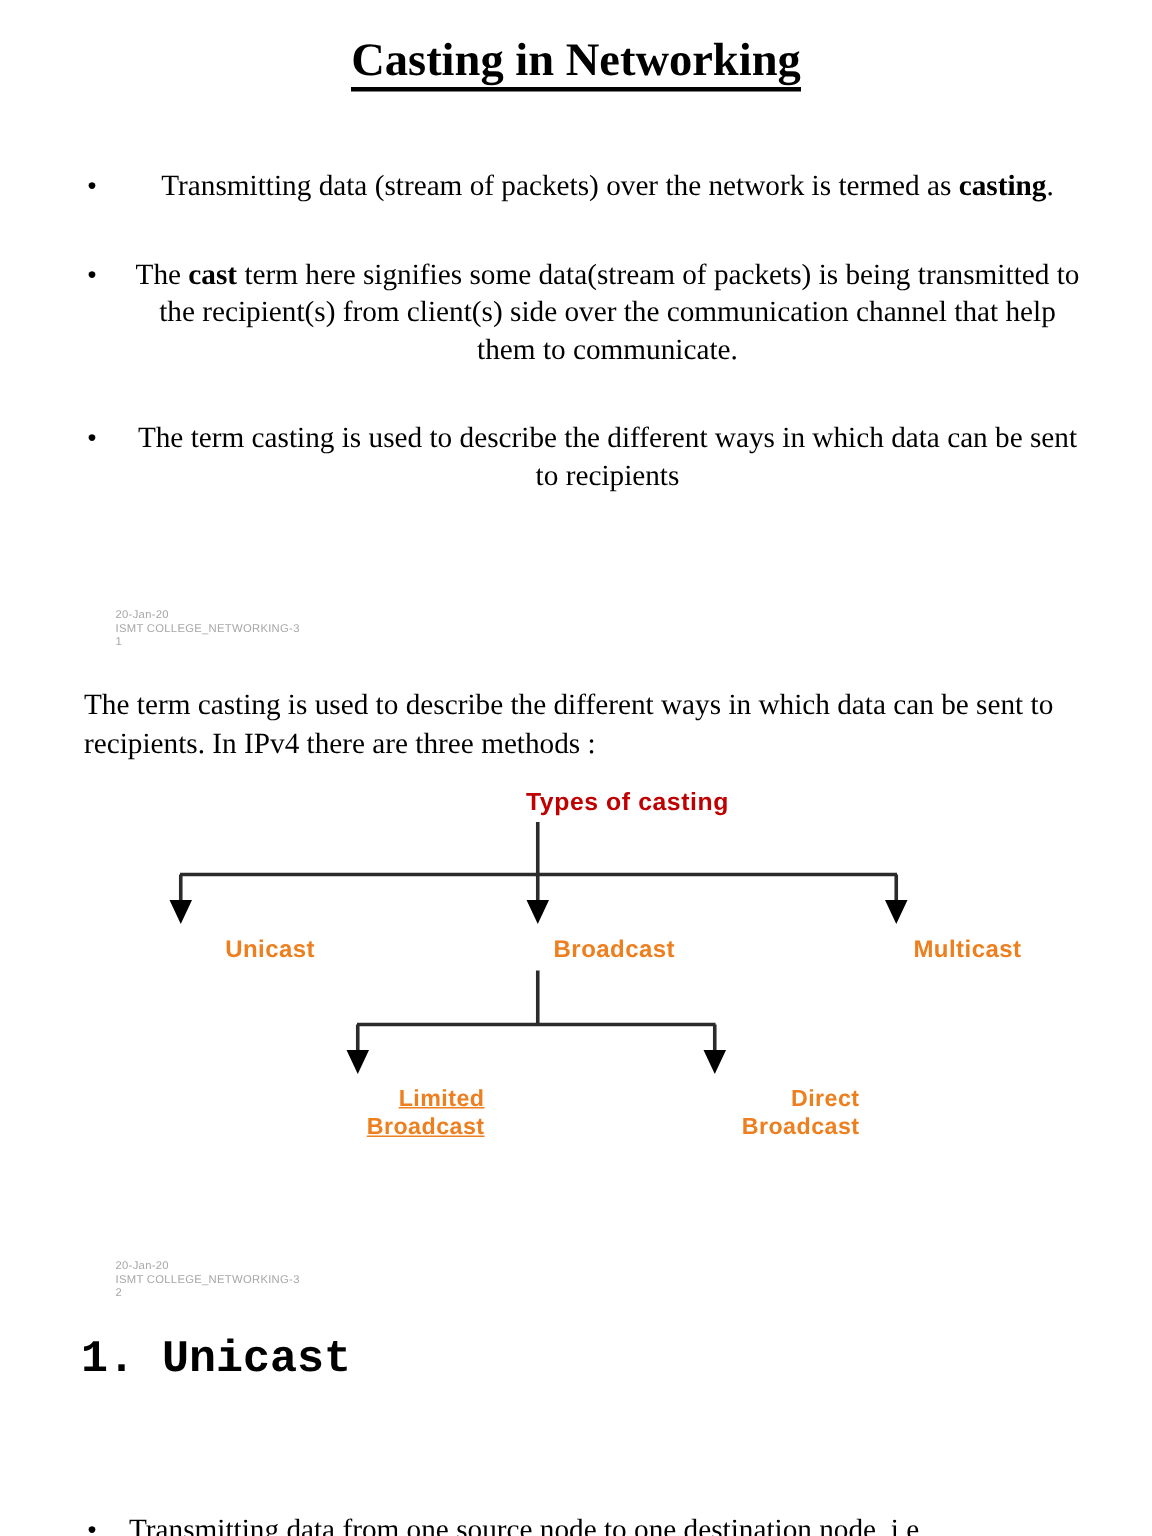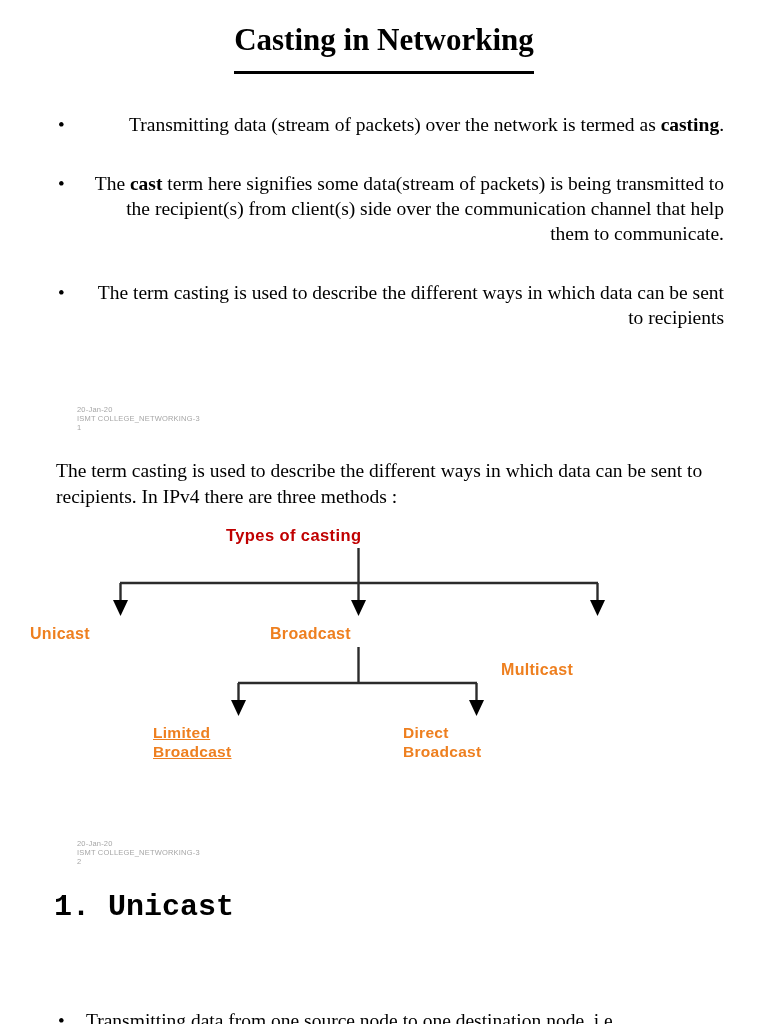--- a/index.html
+++ b/index.html
@@ -31,21 +31,21 @@
     top: 22px;
     width: 768px;
     text-align: center;
     font-size: 31px;
     font-weight: bold;
     font-family: "Liberation Serif", "DejaVu Serif", serif;
     letter-spacing: 0px;
   }
   .slide-title span.underlined {
     border-bottom: 3px solid #000;
-    padding-bottom: 14px;
+    padding-bottom: 1px;
   }
 
   .bullet-list {
     position: absolute;
     left: 52px;
     top: 112px;
     width: 672px;
   }
   .bullet-row {
     display: flex;
@@ -58,21 +58,21 @@
     font-size: 19px;
     line-height: 25px;
     text-align: left;
     padding-left: 6px;
     box-sizing: border-box;
   }
   .bullet-text {
     flex: 1 1 auto;
     font-size: 19.5px;
     line-height: 25px;
-    text-align: right;
+    text-align: center;
   }
   .bullet-text b { font-weight: bold; }
 
   
   .footer {
     position: absolute;
     left: 55px;
     width: 660px;
     display: flex;
     justify-content: space-between;
@@ -108,42 +108,42 @@
   }
   .diagram svg {
     position: absolute;
     left: 0;
     top: 0;
   }
   .node-label {
     position: absolute;
     font-family: "Liberation Sans", "DejaVu Sans", sans-serif;
     font-weight: bold;
-    text-align: left;
+    text-align: right;
     white-space: pre-line;
     line-height: 19px;
   }
   .node-root {
     font-size: 16.5px;
     color: #c00000;
     letter-spacing: 0.4px;
     width: 260px;
     left: 226px;
     top: 6px;
   }
   .node-l1 {
     font-size: 16px;
     color: #ee7f1f;
     letter-spacing: 0.3px;
     width: 180px;
     top: 104px;
   }
   #node-unicast { left: 30px; }
   #node-broadcast { left: 270px; }
-  #node-multicast { left: 501px; margin-top: 36px; }
+  #node-multicast { left: 501px; }
   .node-l2 {
     font-size: 15.5px;
     color: #ee7f1f;
     letter-spacing: 0.3px;
     width: 170px;
     top: 203px;
   }
   #node-limited { left: 153px; text-decoration: underline; }
   #node-direct { left: 403px; }
 

